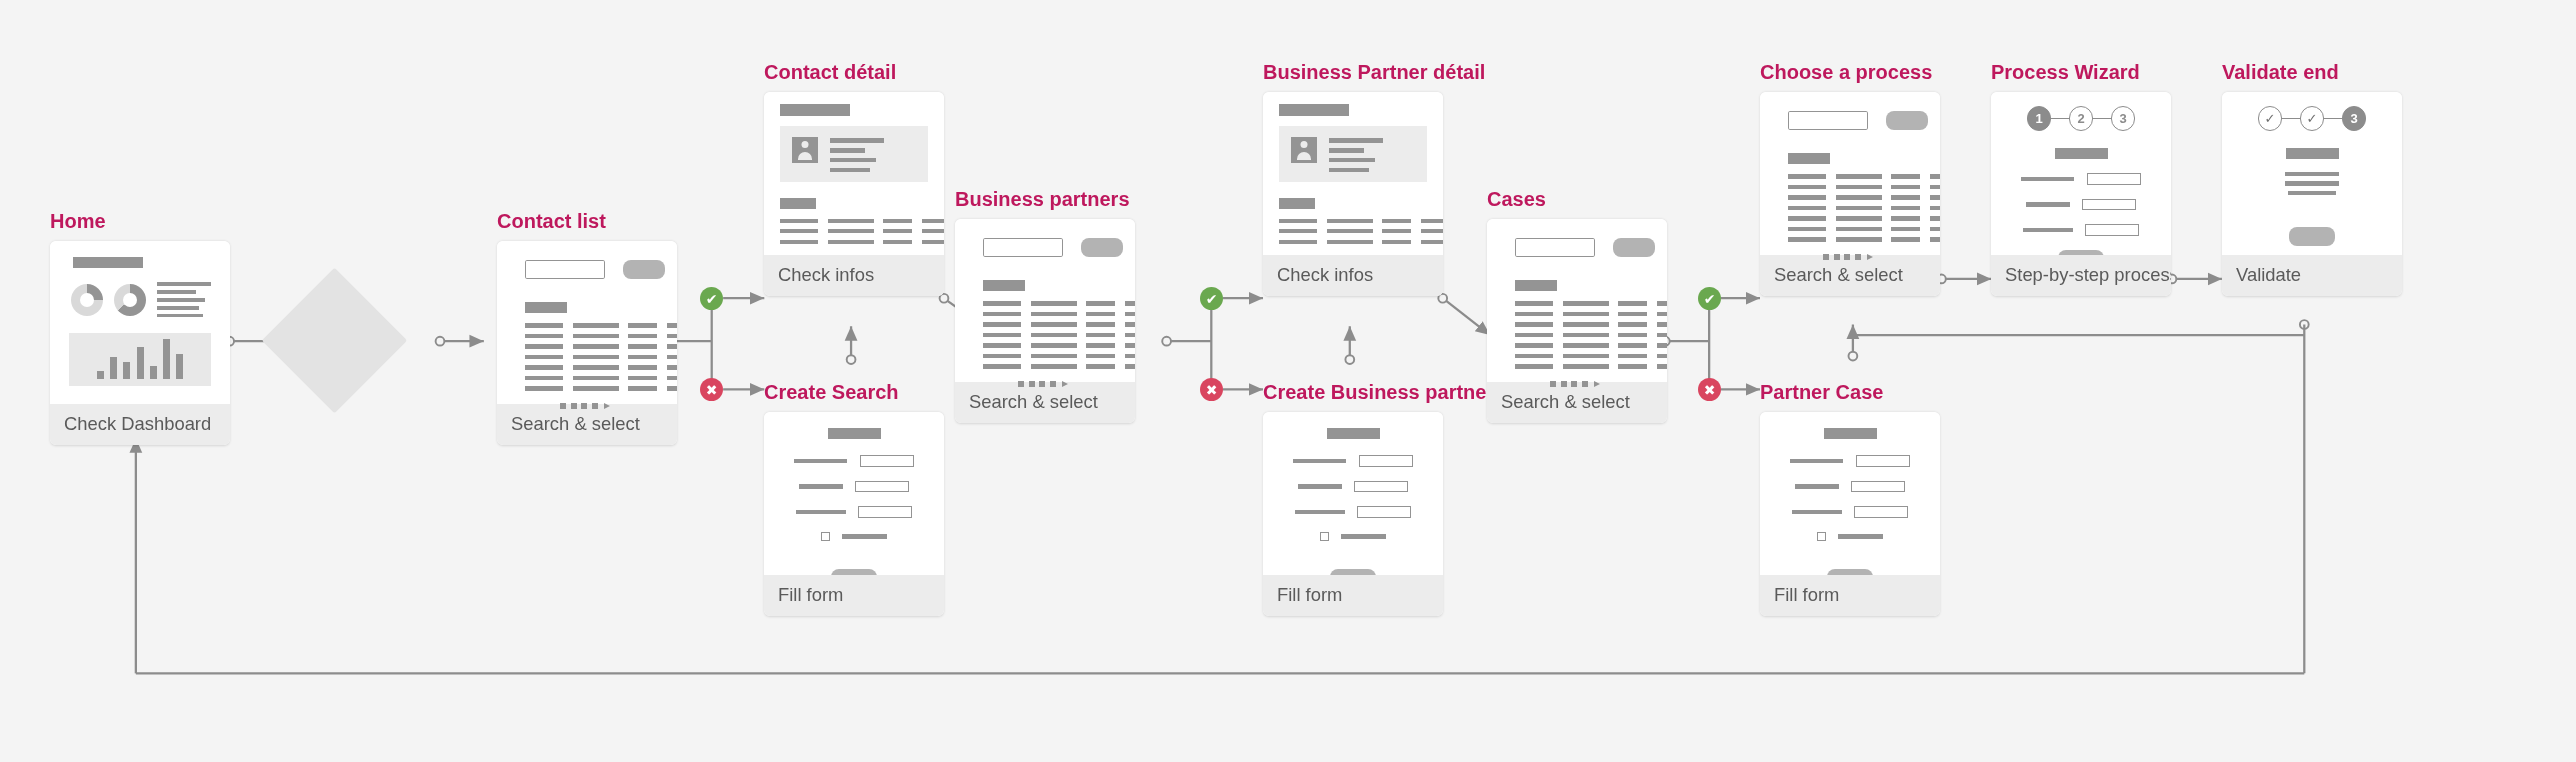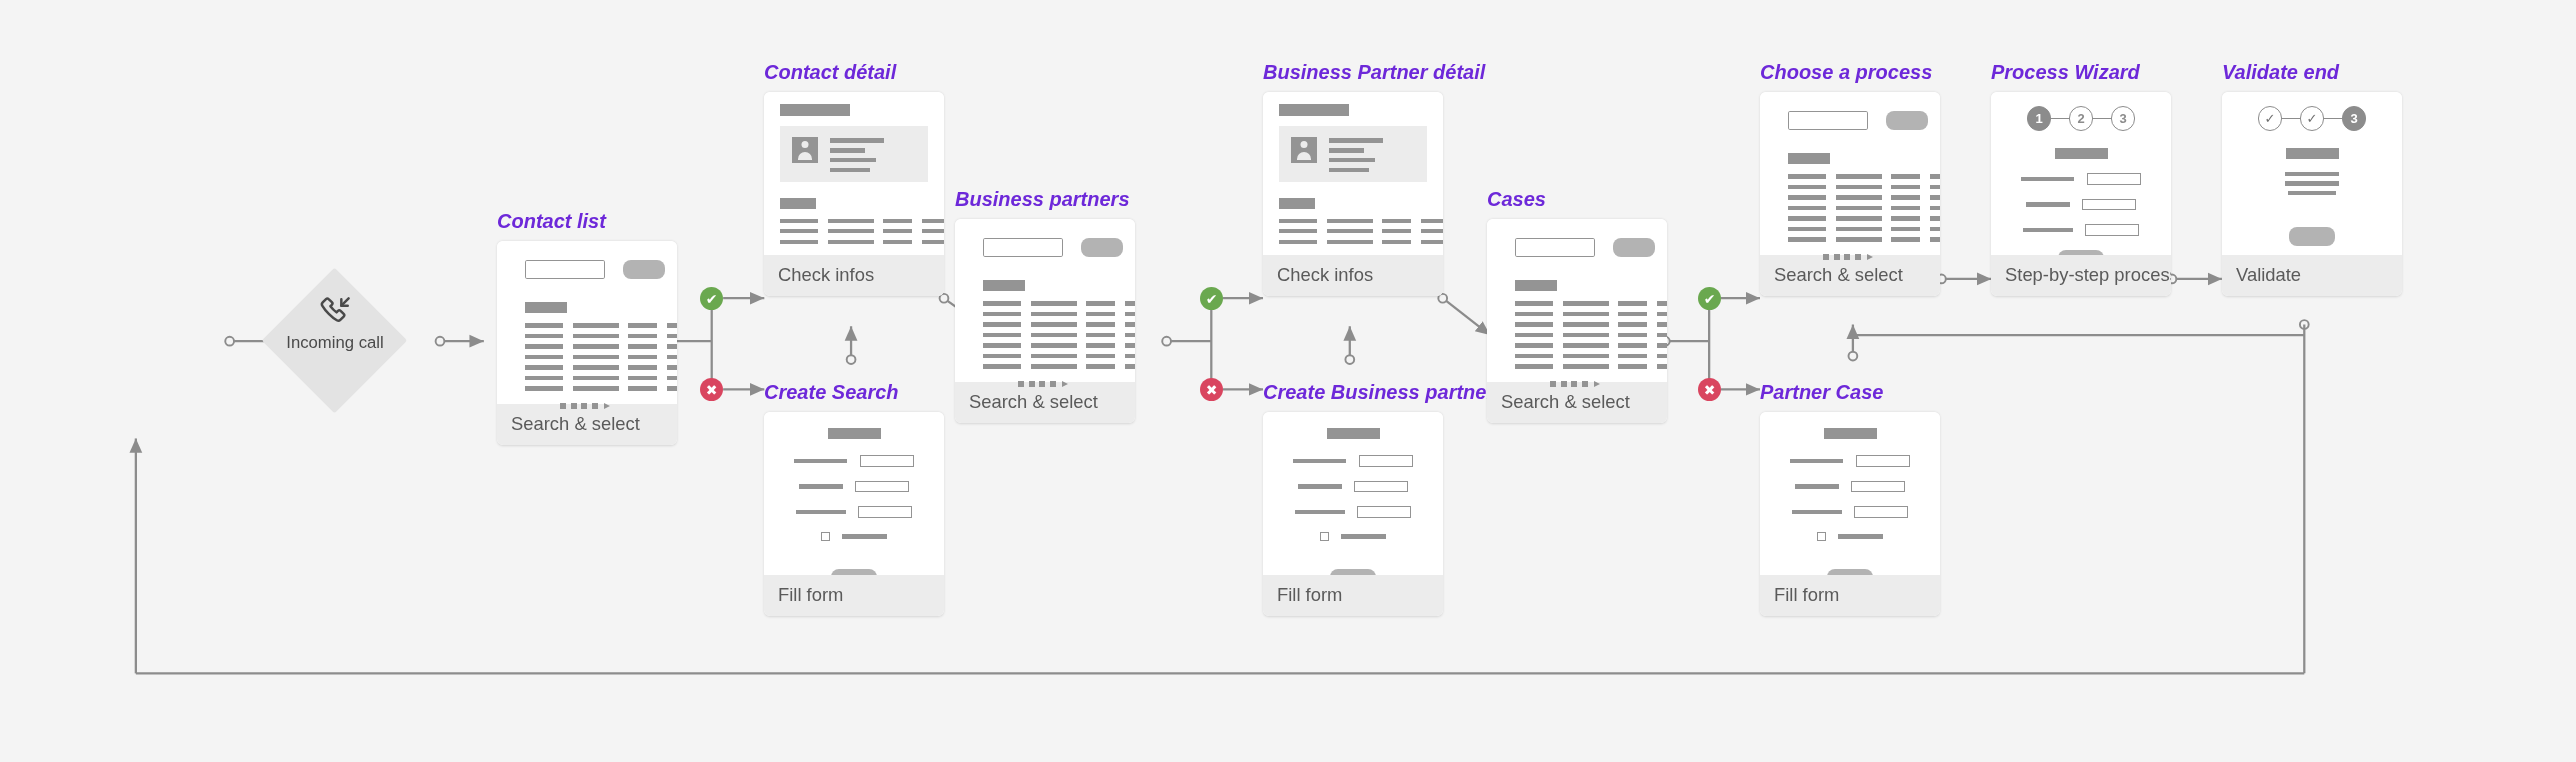--- a/index.html
+++ b/index.html
@@ -6,22 +6,22 @@
   body{width:2576px;height:763px;position:relative;overflow:hidden;
        font-family:"Liberation Sans","DejaVu Sans",sans-serif;}
 
   .stage{position:absolute;left:0;top:0;width:2576px;height:763px;}
 
   
   svg.wires{position:absolute;left:0;top:0;width:2576px;height:763px;z-index:1;}
 
   
   .node{position:absolute;z-index:3;}
-  .node-title{font-size:20px;font-weight:bold;color:#6d28d9;
-              line-height:23px;margin-bottom:8px;white-space:nowrap;font-style:italic;}
+  .node-title{font-size:20px;font-weight:bold;color:#be185d;
+              line-height:23px;margin-bottom:8px;white-space:nowrap;}
   .card{background:#ffffff;border-radius:6.1px;
         box-shadow:0 0.9px 2.6px rgba(0,0,0,.13);overflow:hidden;}
   .card-body{background:#ffffff;padding:16px 19px 17.5px 19px;box-sizing:border-box;}
   .card-caption{background:#ececec;color:#5a5a5a;font-size:18.4px;
                 padding:8.8px 14px 11.4px 14px;line-height:21px;white-space:nowrap;}
   .hdr-bar{height:11.4px;width:70px;background:#949494;margin-bottom:14px;}
   .hdr-bar.center{margin:0 auto 19px auto;}
 
   
   .search-row{display:flex;align-items:center;gap:17.5px;margin:10.5px 0 23px 16px;}
@@ -156,30 +156,51 @@
       <line x1="2114" y1="401" x2="2114" y2="370" marker-end="url(#arw)"></line>
       <line x1="2114" y1="382" x2="2629" y2="382"></line>
 
       <circle cx="2629" cy="370" r="5" fill="#f4f4f4" stroke="#8c8c8c" stroke-width="2.2"></circle>
       <line x1="2629" y1="370" x2="2629" y2="768"></line>
       <line x1="2629" y1="768" x2="155" y2="768"></line>
       <line x1="155" y1="768" x2="155" y2="500" marker-end="url(#arw)"></line>
     </g>
   </svg>
 
+  <div class="node" style="left:50px;top:210px;">
+    <div class="node-title">Home</div>
+    <div class="card" style="width:180px;">
+      <div class="card-body" style="height:163px;">
+        <div class="hdr-bar" style="margin-left:3.5px;"></div>
+        <div class="donuts">
+          <div class="donut" style="background:conic-gradient(#949494 0deg 90deg,#d9d9d9 90deg 360deg);"></div>
+          <div class="donut" style="background:conic-gradient(#949494 100deg 230deg,#d9d9d9 230deg 460deg);"></div>
+          <div class="dlines">
+            <i style="width:54px;"></i>
+              <i style="width:39px;"></i>
+              <i style="width:48px;"></i>
+            <i style="width:42px;"></i>
+              <i style="width:46px;"></i>
+          </div>
+        </div>
+        <div class="chartbox">
+          <b style="height:18%;"></b>
+            <b style="height:48%;"></b>
+            <b style="height:38%;"></b>
+          <b style="height:70%;"></b>
+            <b style="height:30%;"></b>
+            <b style="height:88%;"></b>
+          <b style="height:55%;"></b>
+        </div>
+      </div>
+      <div class="card-caption">Check Dashboard</div>
+    </div>
+  </div>
 
   <div class="diamond" style="left:283px;top:289px;"></div>
-  <div class="diamond-content" style="left:265px;top:294px;">
-    <svg width="35" height="35" viewBox="0 0 24 24" fill="none" stroke="#4a4a4a" stroke-width="1.7" stroke-linecap="round" stroke-linejoin="round">
-      <path d="M5.5 3.5 3.2 5.8c-.6.6-.7 1.6-.2 2.4 1.1 1.9 2.6 3.7 4.4 5.4 1.8 1.8 3.6 3.3 5.5 4.4.8.5 1.8.4 2.4-.2l2.3-2.3c.5-.5.5-1.3 0-1.8l-2.1-2.1c-.5-.5-1.3-.5-1.8 0l-1 1a22 22 0 0 1-4.2-4.2l1-1c.5-.5.5-1.3 0-1.8L7.3 3.5c-.5-.5-1.3-.5-1.8 0z"></path>
-      <path d="M21 3 16 8"></path>
-        <path d="M16 3.6V8h4.4"></path>
-    </svg>
-    <div class="diamond-label">Incoming call</div>
-  </div>
 
   <div class="node" style="left:489px;top:210px;padding-left:8px;">
     <div class="node-title">Contact list</div>
     <div class="card" style="width:180px;">
       <div class="card-body" style="height:163px;padding:8.8px 12.3px;">
         <div class="search-row">
           <div class="search-input"></div>
           <div class="search-btn"></div>
         </div>
         <div class="list-label"></div>

